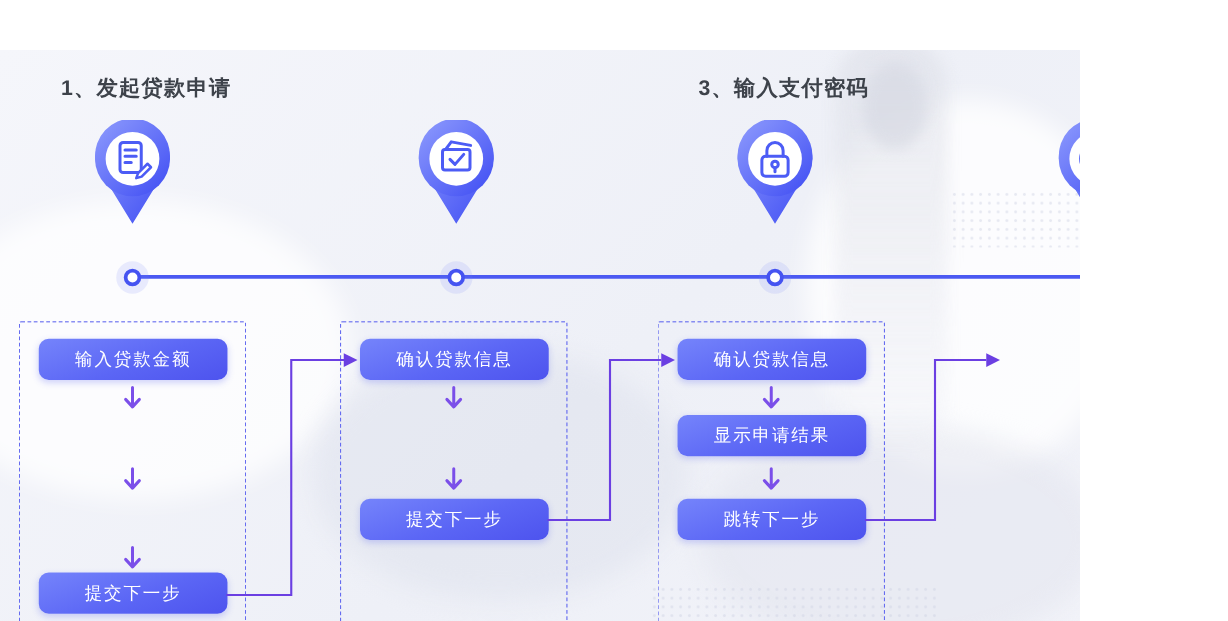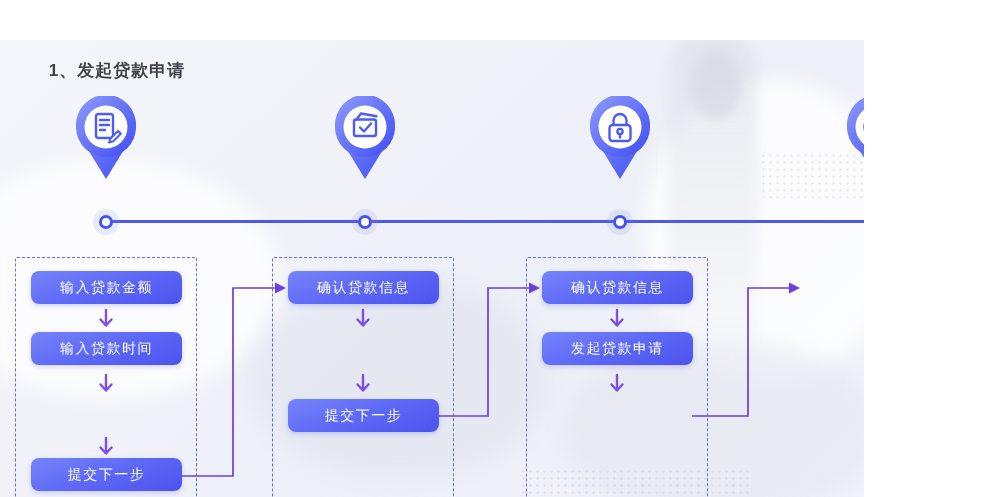--- a/index.html
+++ b/index.html
@@ -61,20 +61,21 @@
   <div class="bg-blob blob-a"></div>
   <div class="bg-blob blob-b"></div>
   <div class="bg-blob blob-c"></div>
   <div class="bg-blob blob-d"></div>
   <div class="chess-piece"></div>
   <div class="chess-head"></div>
   <div class="dot-patch dots-1"></div>
   <div class="dot-patch dots-2"></div>
 
   <div class="stage-title" style="left:117px">1、发起贷款申请</div>
+  <div class="stage-title" style="left:627px">3、输入支付密码</div>
 
   <div class="pin" style="left:106px">
     <svg width="64" height="84" viewBox="0 0 64 84">
       <defs>
           <linearGradient id="pg1" x1="0" y1="0" x2="1" y2="1">
         <stop offset="0" stop-color="#8e9bfd"></stop>
             <stop offset="1" stop-color="#3e4cf3"></stop>
           </linearGradient>
         </defs>
       <path d="M32 83 L13 52 A30 30 0 1 1 51 52 Z" fill="url(#pg1)"></path>
@@ -156,21 +157,20 @@
       <span class="node-ring"></span>
     </div>
 
   <div class="flow-box" style="left:15px">
     <div class="step-btn r1">输入贷款金额</div>
     <svg class="down-arrow a1" viewBox="0 0 16 21">
         <g fill="none" stroke="#7b4fe9" stroke-width="2.4" stroke-linecap="round" stroke-linejoin="round">
           <path d="M8 2 V17 M2.5 11.5 L8 17.5 L13.5 11.5"></path>
         </g>
       </svg>
-    <div class="step-btn r2">输入贷款时间</div>
     <svg class="down-arrow a2" viewBox="0 0 16 21">
         <g fill="none" stroke="#7b4fe9" stroke-width="2.4" stroke-linecap="round" stroke-linejoin="round">
           <path d="M8 2 V17 M2.5 11.5 L8 17.5 L13.5 11.5"></path>
         </g>
       </svg>
     <svg class="down-arrow a3" viewBox="0 0 16 21">
         <g fill="none" stroke="#7b4fe9" stroke-width="2.4" stroke-linecap="round" stroke-linejoin="round">
           <path d="M8 2 V17 M2.5 11.5 L8 17.5 L13.5 11.5"></path>
         </g>
       </svg>
@@ -192,26 +192,27 @@
     <div class="step-btn r3">提交下一步</div>
   </div>
 
   <div class="flow-box" style="left:526px">
     <div class="step-btn r1">确认贷款信息</div>
     <svg class="down-arrow a1" viewBox="0 0 16 21">
         <g fill="none" stroke="#7b4fe9" stroke-width="2.4" stroke-linecap="round" stroke-linejoin="round">
           <path d="M8 2 V17 M2.5 11.5 L8 17.5 L13.5 11.5"></path>
         </g>
       </svg>
-    <div class="step-btn r2">发起贷款申请</div>
+    <div class="step-btn r2">显示申请结果</div>
     <svg class="down-arrow a2" viewBox="0 0 16 21">
         <g fill="none" stroke="#7b4fe9" stroke-width="2.4" stroke-linecap="round" stroke-linejoin="round">
           <path d="M8 2 V17 M2.5 11.5 L8 17.5 L13.5 11.5"></path>
         </g>
       </svg>
+    <div class="step-btn r3">跳转下一步</div>
   </div>
 
 
   <svg class="connectors" width="982" height="497" viewBox="0 0 982 497">
     <g fill="none" stroke="#6b3fe2" stroke-width="1.7">
       <path d="M181 436 H233 V248 H276"></path>
       <path d="M438 376 H488 V248 H529"></path>
       <path d="M692 376 H748 V248 H789"></path>
     </g>
     <g fill="#6b3fe2">

